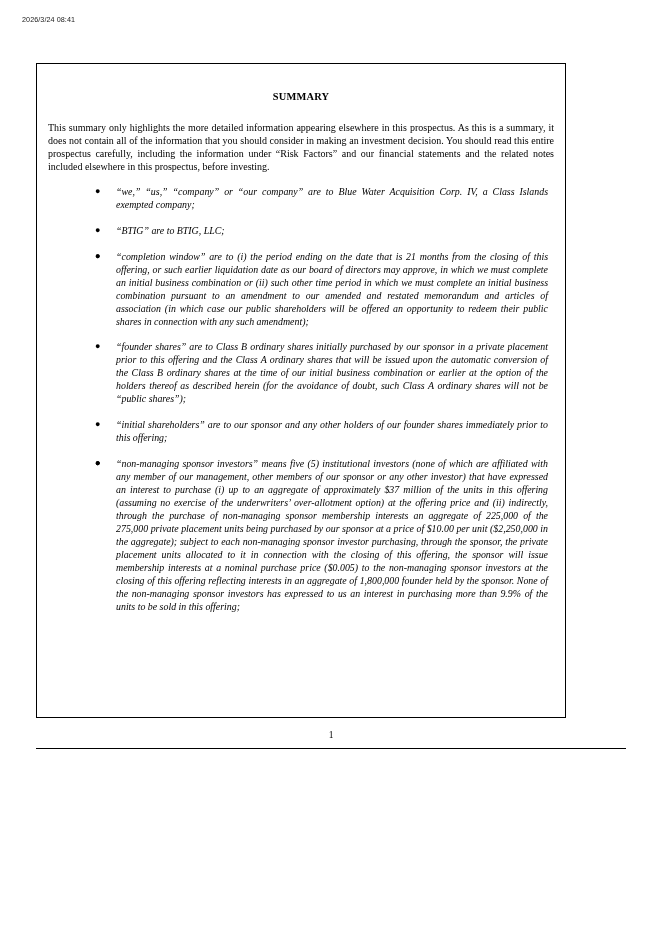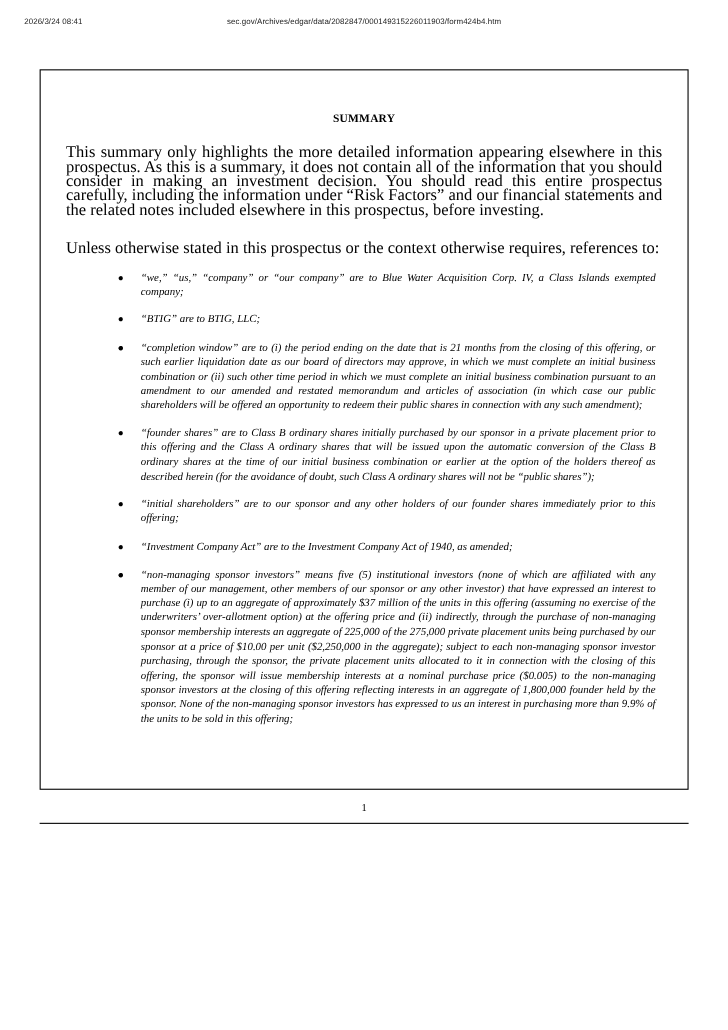--- a/index.html
+++ b/index.html
@@ -41,40 +41,40 @@
     width: 662px;
     text-align: center;
     white-space: nowrap;
   }
 
   
   .page-frame {
     position: absolute;
     left: 36px;
     top: 63px;
-    width: 590px;
+    width: 530px;
     height: 655px;
     border: 1px solid #000000;
     box-sizing: border-box;
-    padding: 12px;
+    padding: 0;
   }
   .page-inner {
     padding: 18px 11px 0 11px;
   }
 
   .doc-title {
     text-align: center;
     font-weight: bold;
     font-size: 10.4px;
     letter-spacing: 0.02em;
     margin: 9px 0 0 0;
   }
 
   .para {
-    font-size: 15px;
+    font-size: 10px;
     line-height: 13.1px;
     text-align: justify;
     margin: 19px 0 0 0;
     hyphens: none;
   }
   .para.intro-refs {
     margin-top: 22px;
     text-align: left;
   }
 
@@ -145,31 +145,29 @@
     right: 22px;
     top: 0;
     white-space: nowrap;
   }
 </style>
 </head>
 <body>
 
 <div class="print-header">
   <span class="ph-left">2026/3/24 08:41</span>
-  <span class="ph-center">sec.gov/Archives/edgar/data/2082847/000149315226011903/form424b4.htm</span>
 </div>
 
 <div class="page-frame">
   <div class="page-inner">
 
     <div class="doc-title">SUMMARY</div>
 
     <p class="para">This summary only highlights the more detailed information appearing elsewhere in this prospectus. As this is a summary, it does not contain all of the information that you should consider in making an investment decision. You should read this entire prospectus carefully, including the information under “Risk Factors” and our financial statements and the related notes included elsewhere in this prospectus, before investing.</p>
 
-    <p class="para intro-refs">Unless otherwise stated in this prospectus or the context otherwise requires, references to:</p>
 
     <ul class="defs">
       <li>
         <span class="bullet-mark">●</span>
         <span>“we,” “us,” “company” or “our company” are to Blue Water Acquisition Corp. IV, a Class Islands exempted company;</span>
       </li>
       <li>
         <span class="bullet-mark">●</span>
         <span>“BTIG” are to BTIG, LLC;</span>
       </li>
@@ -183,21 +181,20 @@
       <li>
         <span class="bullet-mark">●</span>
         <span>“founder shares” are to Class B ordinary shares initially purchased by our sponsor in a private placement prior to this offering and the Class A ordinary shares that will be issued upon the automatic conversion of the Class B ordinary shares at the time of our initial business combination or earlier at the option of the holders thereof as described herein (for the avoidance of doubt, such Class A ordinary shares will not be “public shares”);</span>
       </li>
       <li>
         <span class="bullet-mark">●</span>
         <span>“initial shareholders” are to our sponsor and any other holders of our founder shares immediately prior to this offering;</span>
       </li>
       <li>
         <span class="bullet-mark">●</span>
-        <span>“Investment Company Act” are to the Investment Company Act of 1940, as amended;</span>
       </li>
       <li>
         <span class="bullet-mark">●</span>
       </li>
       <li>
         <span class="bullet-mark">●</span>
         <span>“non-managing sponsor investors” means five (5) institutional investors (none of which are affiliated with any member of our management, other members of our sponsor or any other investor) that have expressed an interest to purchase (i) up to an aggregate of approximately $37 million of the units in this offering (assuming no exercise of the underwriters’ over-allotment option) at the offering price and (ii) indirectly, through the purchase of non-managing sponsor membership interests an aggregate of 225,000 of the 275,000 private placement units being purchased by our sponsor at a price of $10.00 per unit ($2,250,000 in the aggregate); subject to each non-managing sponsor investor purchasing, through the sponsor, the private placement units allocated to it in connection with the closing of this offering, the sponsor will issue membership interests at a nominal purchase price ($0.005) to the non-managing sponsor investors at the closing of this offering reflecting interests in an aggregate of 1,800,000 founder held by the sponsor. None of the non-managing sponsor investors has expressed to us an interest in purchasing more than 9.9% of the units to be sold in this offering;</span>
       </li>
     </ul>
 

